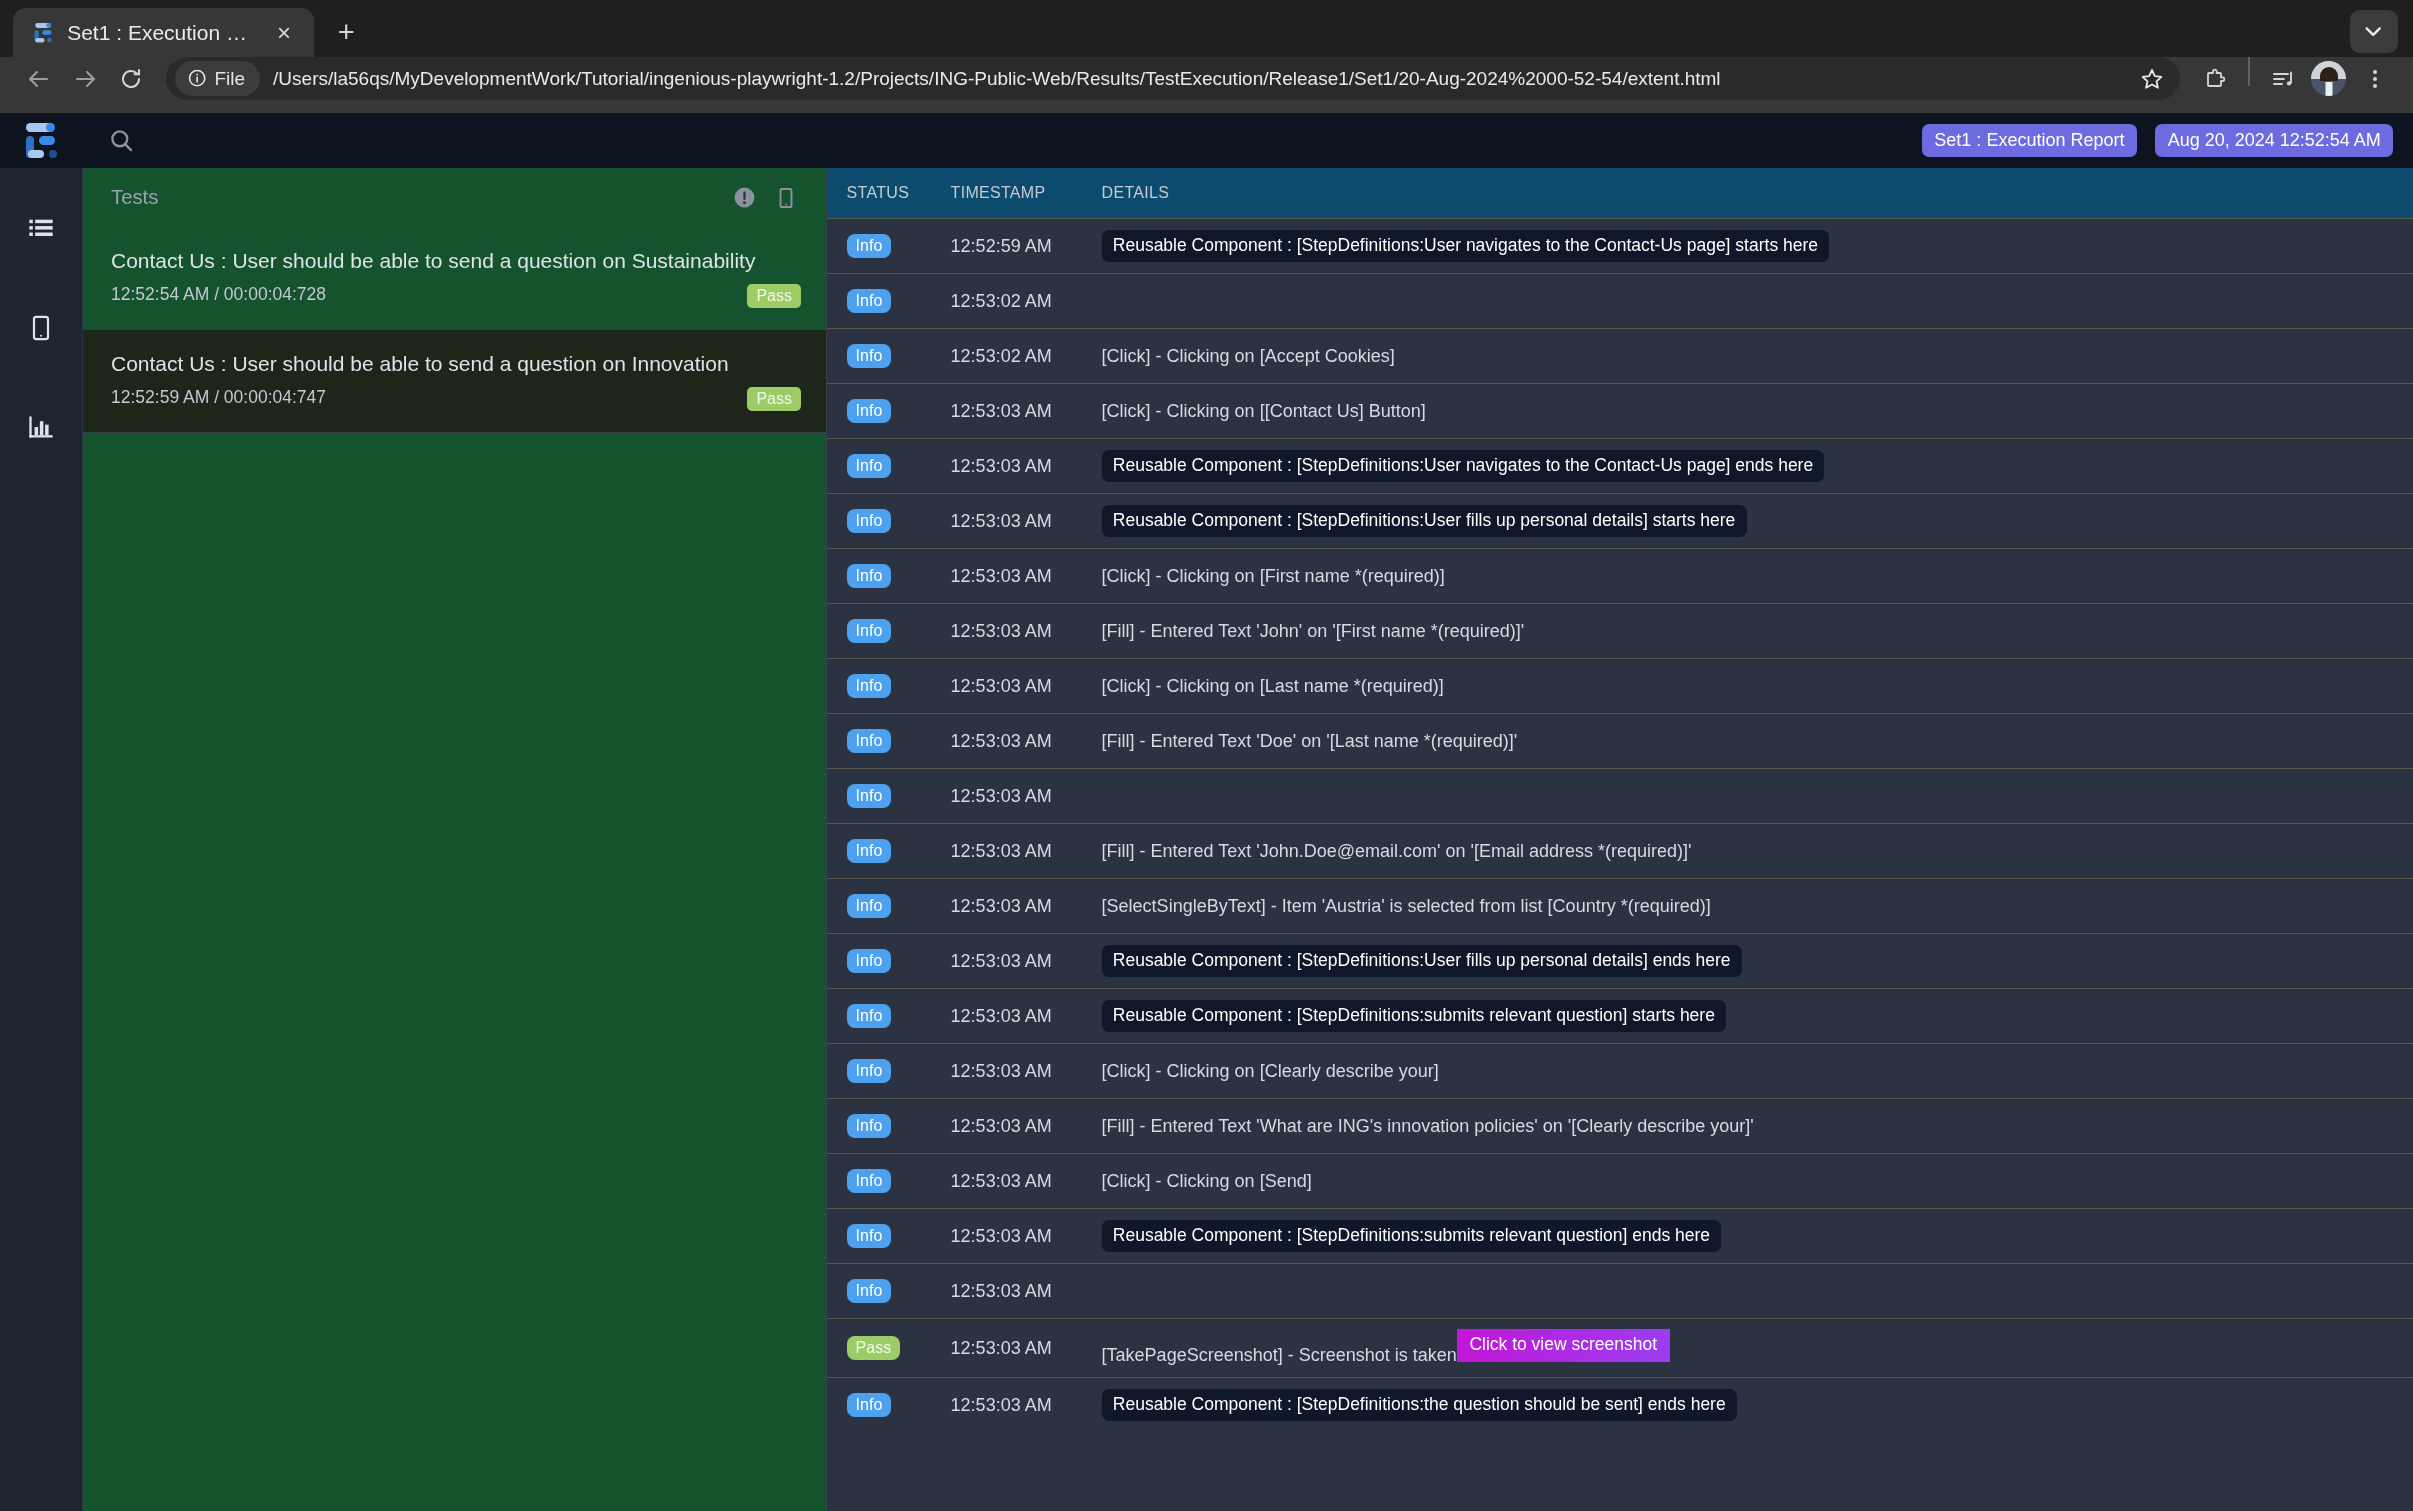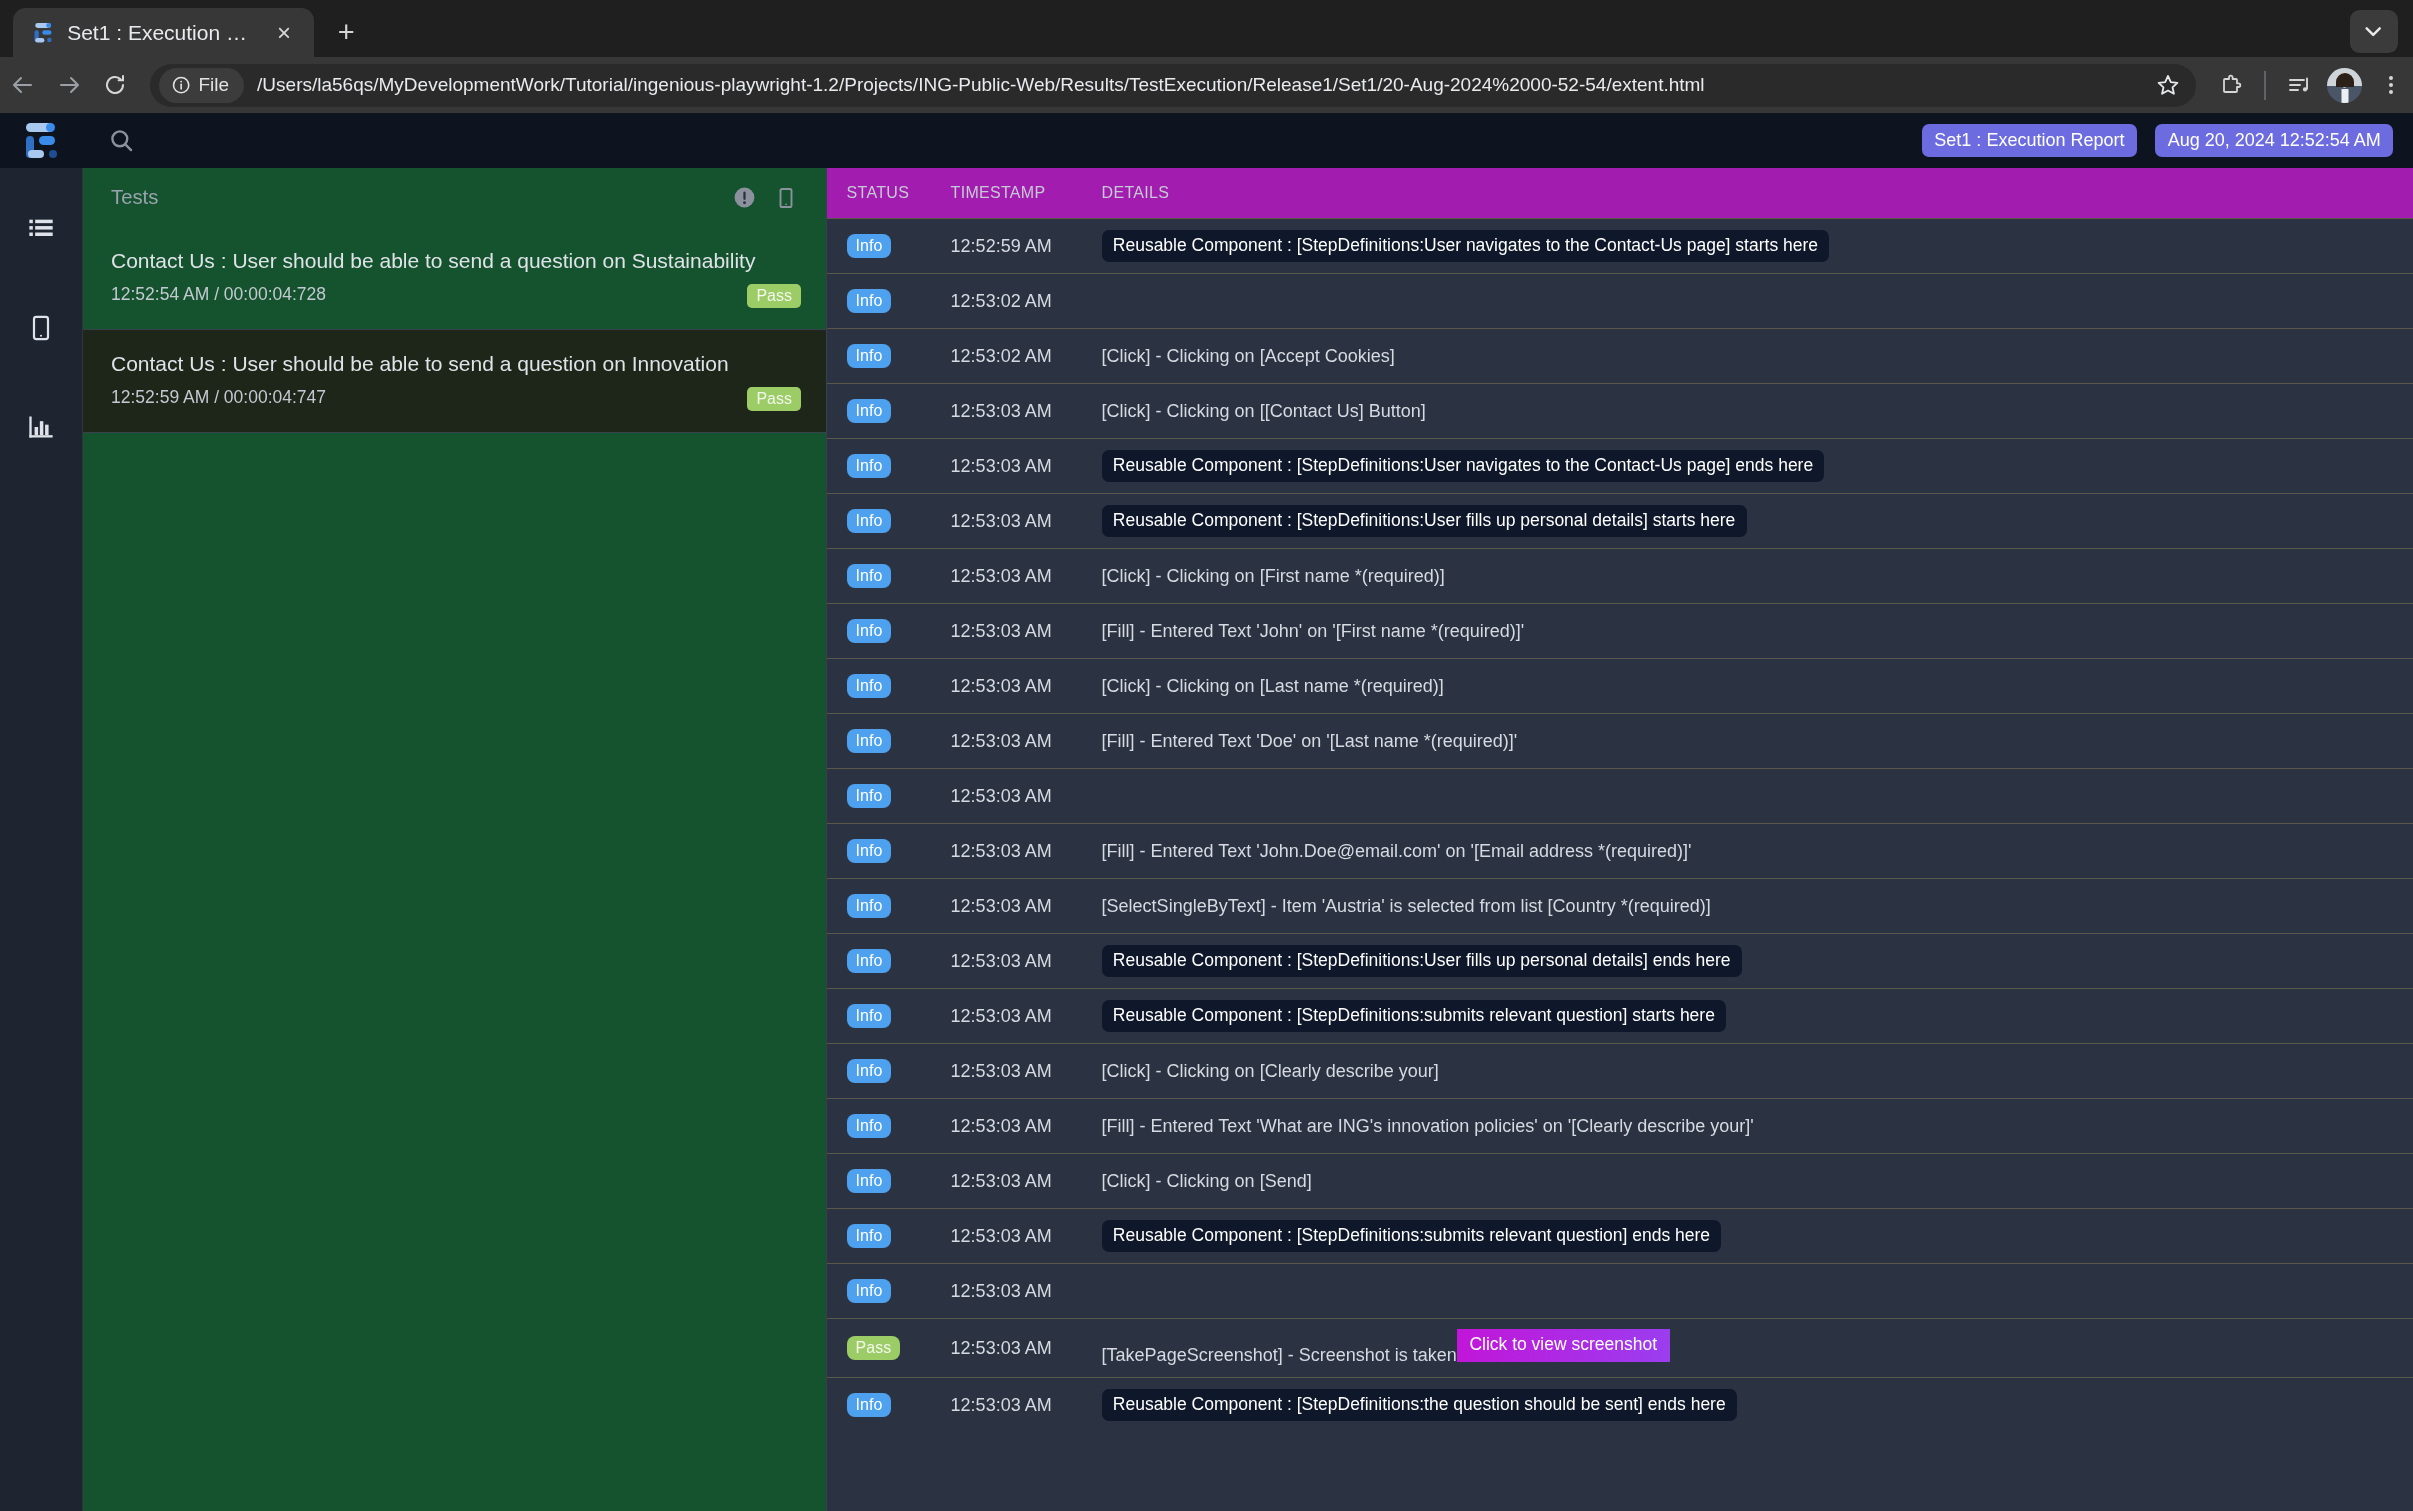--- a/index.html
+++ b/index.html
@@ -37,22 +37,22 @@
     color: #d5d6d8; font-size: 29px; line-height: 1; font-weight: 300;
   }
   .tabstrip-spacer { flex: 1; }
   .tabstrip-chevron {
     width: 48px; height: 43px; margin-right: 15.4px; margin-bottom: 4.2px;
     background: #3b3b3b; border-radius: 9.8px;
     display: flex; align-items: center; justify-content: center;
   }
 
   .toolbar {
-    height: 56px; background: #373737; display: flex; align-items: center;
-    padding: 0 1px; gap: 3px; flex: none;
+    height: 56px; background: #373737; display: flex; align-items: flex-start;
+    padding: 0 17px; gap: 3px; flex: none;
   }
   .nav-btn {
     width: 43px; height: 43px; display: flex; align-items: center;
     justify-content: center; border-radius: 50%; flex: none;
   }
   .omnibox {
     flex: 1; height: 43px; background: #2a2a2a; border-radius: 22.4px;
     display: flex; align-items: center; padding: 0 7px 0 8.4px;
     margin: 0 11.2px; gap: 0; overflow: hidden;
   }
@@ -131,21 +131,21 @@
   .test-meta { color: #c3c9d2; font-size: 17.5px; margin-top: 9.8px; }
   .pass-badge {
     position: absolute; right: 25px; bottom: 21px;
     background: #9ccc65; color: #f2f7ec; font-size: 16px; border-radius: 4.9px;
     padding: 2.8px 9px 3.5px;
   }
 
   .log-panel { flex: 1; display: flex; flex-direction: column; min-width: 0; background: #2b3342; }
   .log-head {
     display: flex; align-items: center; height: 50px; flex: none;
-    background: #a21caf; padding-left: 19.6px;
+    background: #0c4a6e; padding-left: 19.6px;
   }
   .log-head .col { color: #c5cbd4; font-size: 16px; letter-spacing: 0.3px; }
   .col-status { width: 104px; flex: none; }
   .col-time   { width: 151px; flex: none; }
   .col-detail { flex: 1; min-width: 0; }
 
   .log-rows { flex: 1; overflow: hidden; }
   .log-row {
     display: flex; align-items: center; padding: 0 0 0 19.6px; min-height: 55px;
     border-top: 1.4px solid #5a5648;

